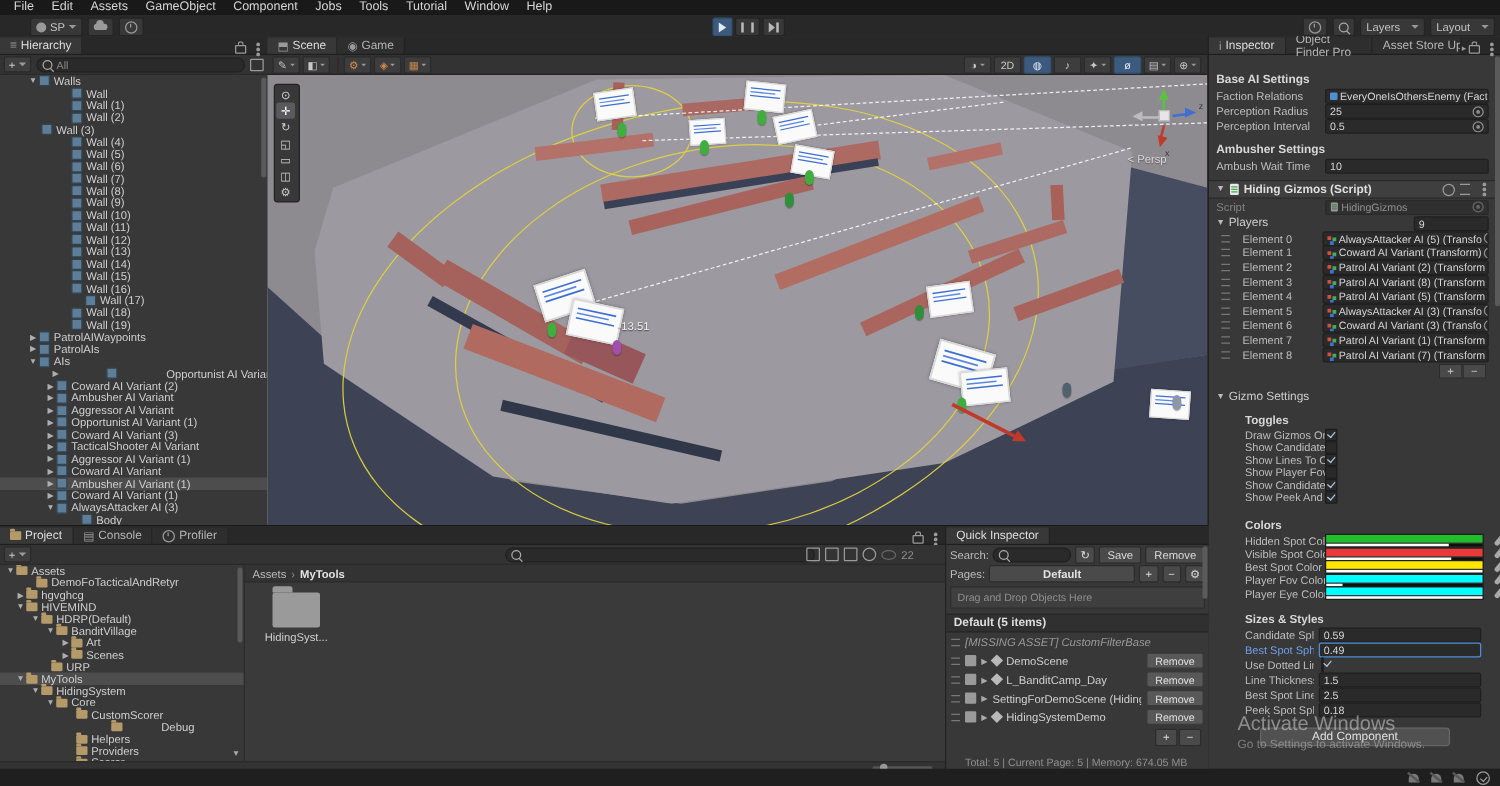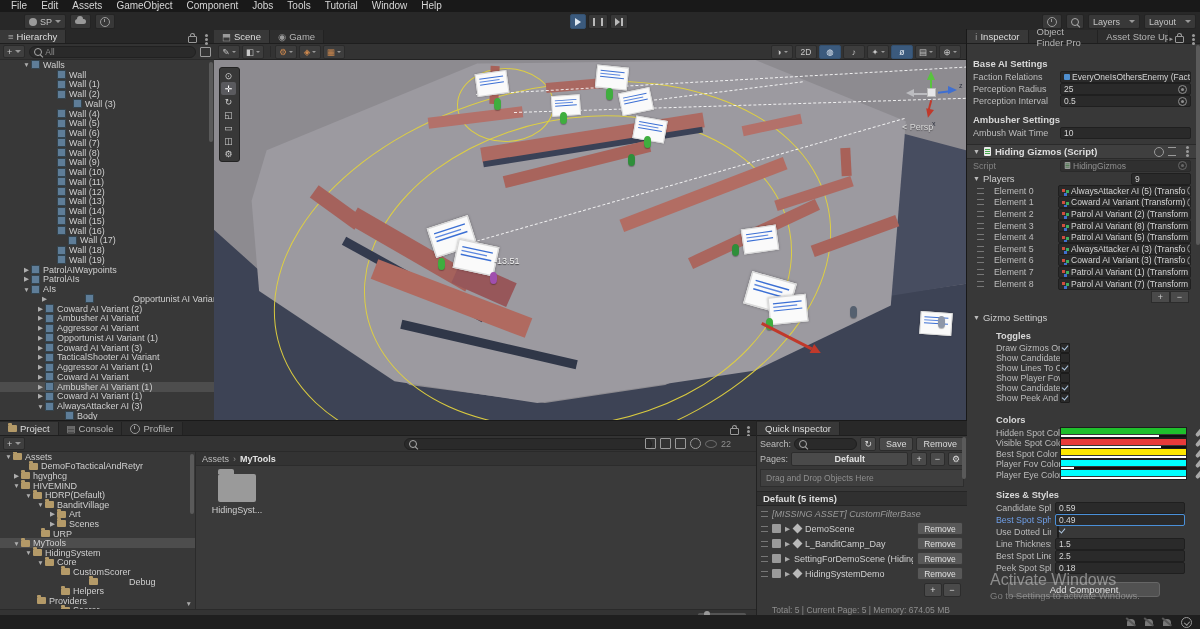--- a/index.html
+++ b/index.html
@@ -287,21 +287,21 @@
         <div class="hrow" style="padding-left: 48px;">
           <span class="arr"></span>
           <span class="cube"></span>
           <span>Wall (1)</span>
         </div>
         <div class="hrow" style="padding-left: 48px;">
           <span class="arr"></span>
           <span class="cube"></span>
           <span>Wall (2)</span>
         </div>
-        <div class="hrow" style="padding-left: 64px;">
+        <div class="hrow" style="padding-left: 24px;">
           <span class="arr"></span>
           <span class="cube"></span>
           <span>Wall (3)</span>
         </div>
         <div class="hrow" style="padding-left: 48px;">
           <span class="arr"></span>
           <span class="cube"></span>
           <span>Wall (4)</span>
         </div>
         <div class="hrow" style="padding-left: 48px;">
@@ -1087,21 +1087,21 @@
           <div class="prow" style="padding-left: 52px; gap: 28px;">
             <span class="arr"></span>
             <span class="foldi"></span>
             <span>Debug</span>
           </div>
           <div class="prow" style="padding-left: 52px;">
             <span class="arr"></span>
             <span class="foldi"></span>
             <span>Helpers</span>
           </div>
-          <div class="prow" style="padding-left: 28px;">
+          <div class="prow" style="padding-left: 52px;">
             <span class="arr"></span>
             <span class="foldi"></span>
             <span>Providers</span>
           </div>
           <div class="prow" style="padding-left: 52px;">
             <span class="arr"></span>
             <span class="foldi"></span>
             <span>Scorer</span>
           </div>
         </div>

